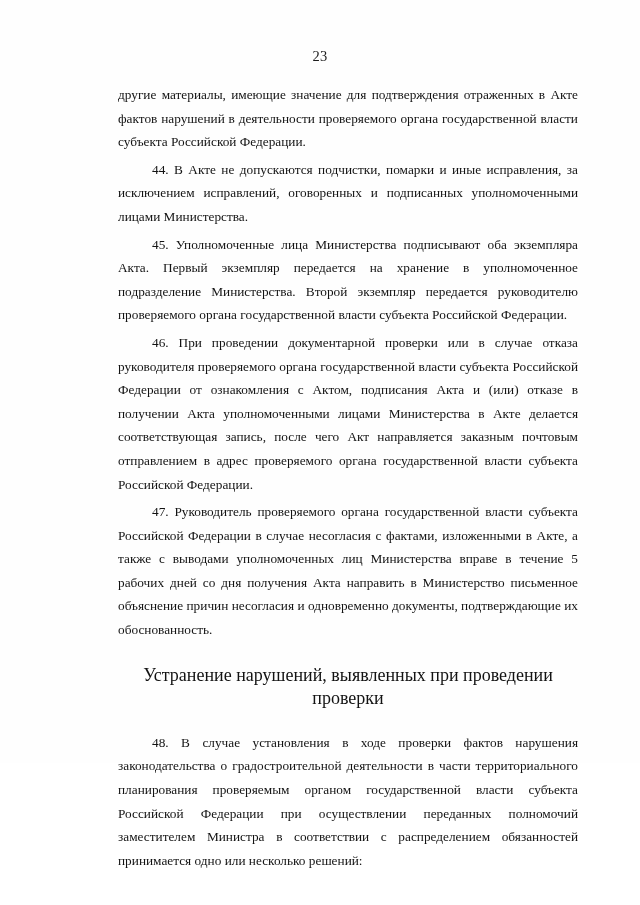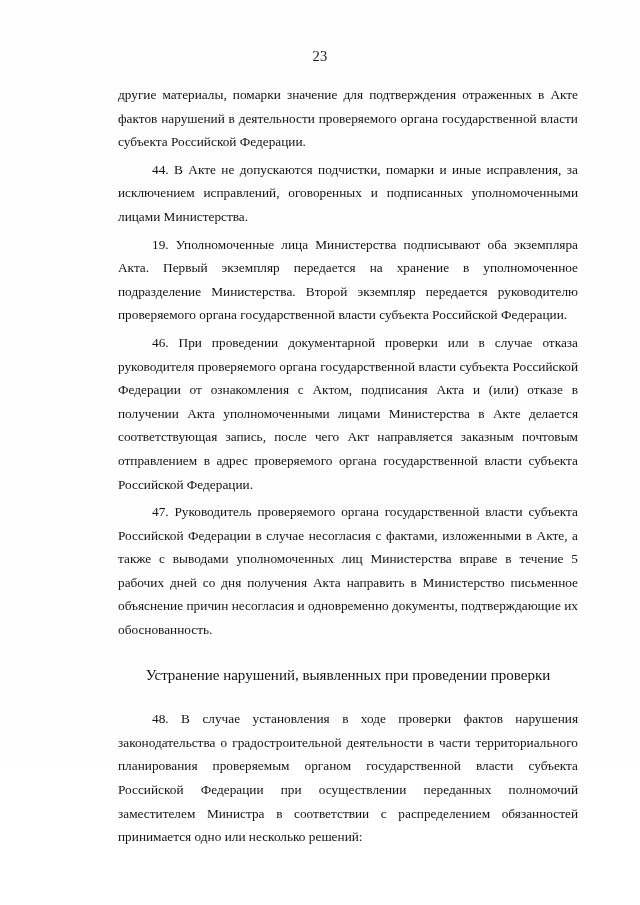--- a/index.html
+++ b/index.html
@@ -43,42 +43,42 @@
   }
   .body-text p.indent {
     text-indent: 34px;
     font-family: Liberation Serif, serif;
   }
   .para-gap {
     height: 4px;
   }
   .center-heading {
     text-align: center;
-    font-size: 15px;
+    font-size: 18px;
     line-height: 23.6px;
     color: #131313;
     margin: 22px 0 20px 0;
   }
 </style>
 </head>
 <body>
 
 <div class="page">
 
   <div class="page-number">23</div>
 
   <div class="body-text">
 
-    <p>другие материалы, помарки значение для подтверждения отраженных в Акте фактов нарушений в деятельности проверяемого органа государственной власти субъекта Российской Федерации.</p>
+    <p>другие материалы, имеющие значение для подтверждения отраженных в Акте фактов нарушений в деятельности проверяемого органа государственной власти субъекта Российской Федерации.</p>
     <div class="para-gap"></div>
 
     <p class="indent">44. В Акте не допускаются подчистки, помарки и иные исправления, за исключением исправлений, оговоренных и подписанных уполномоченными лицами Министерства.</p>
     <div class="para-gap"></div>
 
-    <p class="indent">19. Уполномоченные лица Министерства подписывают оба экземпляра Акта. Первый экземпляр передается на хранение в уполномоченное подразделение Министерства. Второй экземпляр передается руководителю проверяемого органа государственной власти субъекта Российской Федерации.</p>
+    <p class="indent">45. Уполномоченные лица Министерства подписывают оба экземпляра Акта. Первый экземпляр передается на хранение в уполномоченное подразделение Министерства. Второй экземпляр передается руководителю проверяемого органа государственной власти субъекта Российской Федерации.</p>
     <div class="para-gap"></div>
 
     <p class="indent">46. При проведении документарной проверки или в случае отказа руководителя проверяемого органа государственной власти субъекта Российской Федерации от ознакомления с Актом, подписания Акта и (или) отказе в получении Акта уполномоченными лицами Министерства в Акте делается соответствующая запись, после чего Акт направляется заказным почтовым отправлением в адрес проверяемого органа государственной власти субъекта Российской Федерации.</p>
     <div class="para-gap"></div>
 
     <p class="indent">47. Руководитель проверяемого органа государственной власти субъекта Российской Федерации в случае несогласия с фактами, изложенными в Акте, а также с выводами уполномоченных лиц Министерства вправе в течение 5 рабочих дней со дня получения Акта направить в Министерство письменное объяснение причин несогласия и одновременно документы, подтверждающие их обоснованность.</p>
 
     <div class="center-heading">Устранение нарушений, выявленных при проведении проверки</div>
 
     <p class="indent">48. В случае установления в ходе проверки фактов нарушения законодательства о градостроительной деятельности в части территориального планирования проверяемым органом государственной власти субъекта Российской Федерации при осуществлении переданных полномочий заместителем Министра в соответствии с распределением обязанностей принимается одно или несколько решений:</p>

